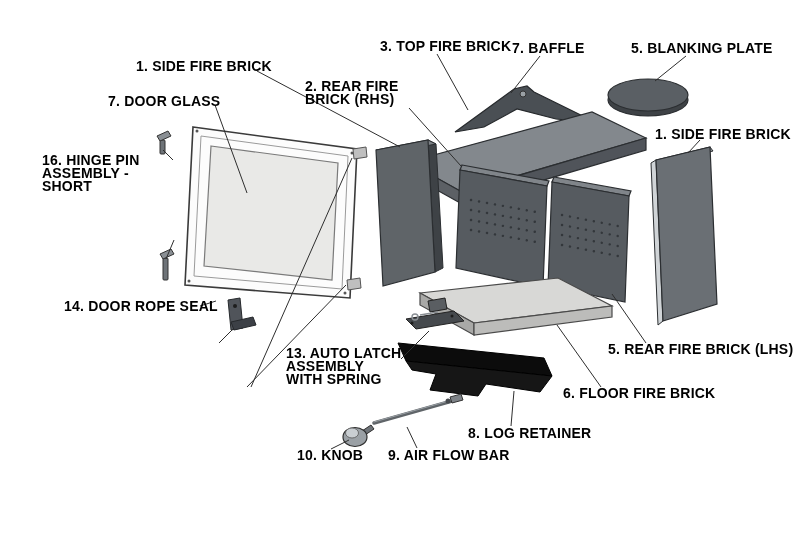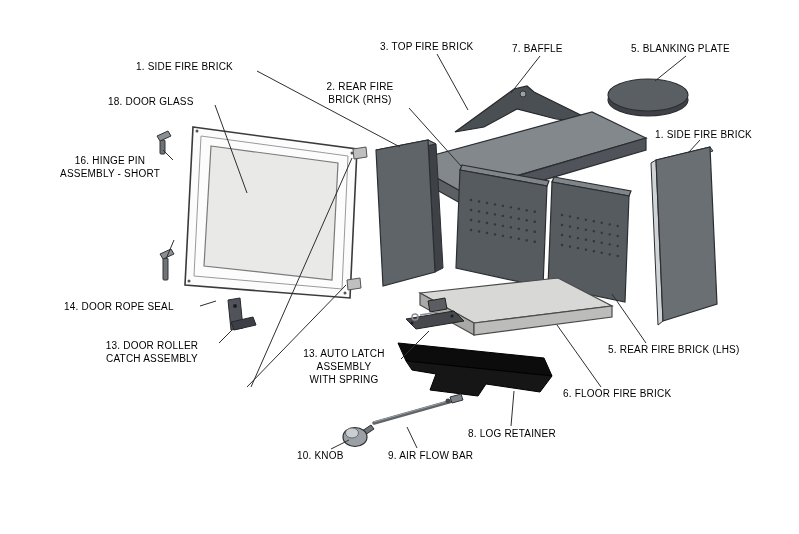--- a/index.html
+++ b/index.html
@@ -6,29 +6,29 @@
   .canvas{
     position:relative;
     width:799px;height:534px;
     background:#ffffff;
     font-family:"Liberation Sans", sans-serif;
     overflow:hidden;
   }
   .diagram-svg{position:absolute;left:0;top:0;}
   .label{
     position:absolute;
-    font-size:10px;
+    font-size:14px;
     line-height:13px;
-    font-weight:400;
+    font-weight:700;
     color:#000;
     letter-spacing:.2px;
     white-space:pre-line;
     z-index:5;
   }
-  .label.center{text-align:center;}
+  .label.center{}
 </style>
 </head>
 <body>
 
 <div class="canvas">
 
   <svg class="diagram-svg" width="799" height="534" viewBox="0 0 799 534">
 
     <g>
       <path d="M455,132 L514,89 L527,86 L534,92 L597,123 L556,119 L517,109 L484,127 Z" fill="#4a4f54" stroke="#26292c" stroke-width="1.2"></path>
@@ -170,21 +170,19 @@
   <div class="label" style="left:512px;top:42px;">7. BAFFLE</div>
   <div class="label" style="left:631px;top:42px;">5. BLANKING PLATE</div>
   <div class="label" style="left:608px;top:343px;">5. REAR FIRE BRICK (LHS)</div>
   <div class="label" style="left:563px;top:387px;">6. FLOOR FIRE BRICK</div>
   <div class="label" style="left:468px;top:427px;">8. LOG RETAINER</div>
   <div class="label" style="left:388px;top:449px;">9. AIR FLOW BAR</div>
   <div class="label" style="left:297px;top:449px;">10. KNOB</div>
   <div class="label center" style="left:286px;top:347px;width:116px;">13. AUTO LATCH
 ASSEMBLY
 WITH SPRING</div>
-  <div class="label center" style="left:82px;top:339px;width:140px;">13. DOOR ROLLER
-CATCH ASSEMBLY</div>
   <div class="label" style="left:64px;top:300px;">14. DOOR ROPE SEAL</div>
   <div class="label center" style="left:42px;top:154px;width:136px;">16. HINGE PIN
 ASSEMBLY - SHORT</div>
-  <div class="label" style="left:108px;top:95px;">18. DOOR GLASS</div>
+  <div class="label" style="left:108px;top:95px;">7. DOOR GLASS</div>
   <div class="label" style="left:655px;top:128px;">1. SIDE FIRE BRICK</div>
 
 </div>
 
 </body></html>

